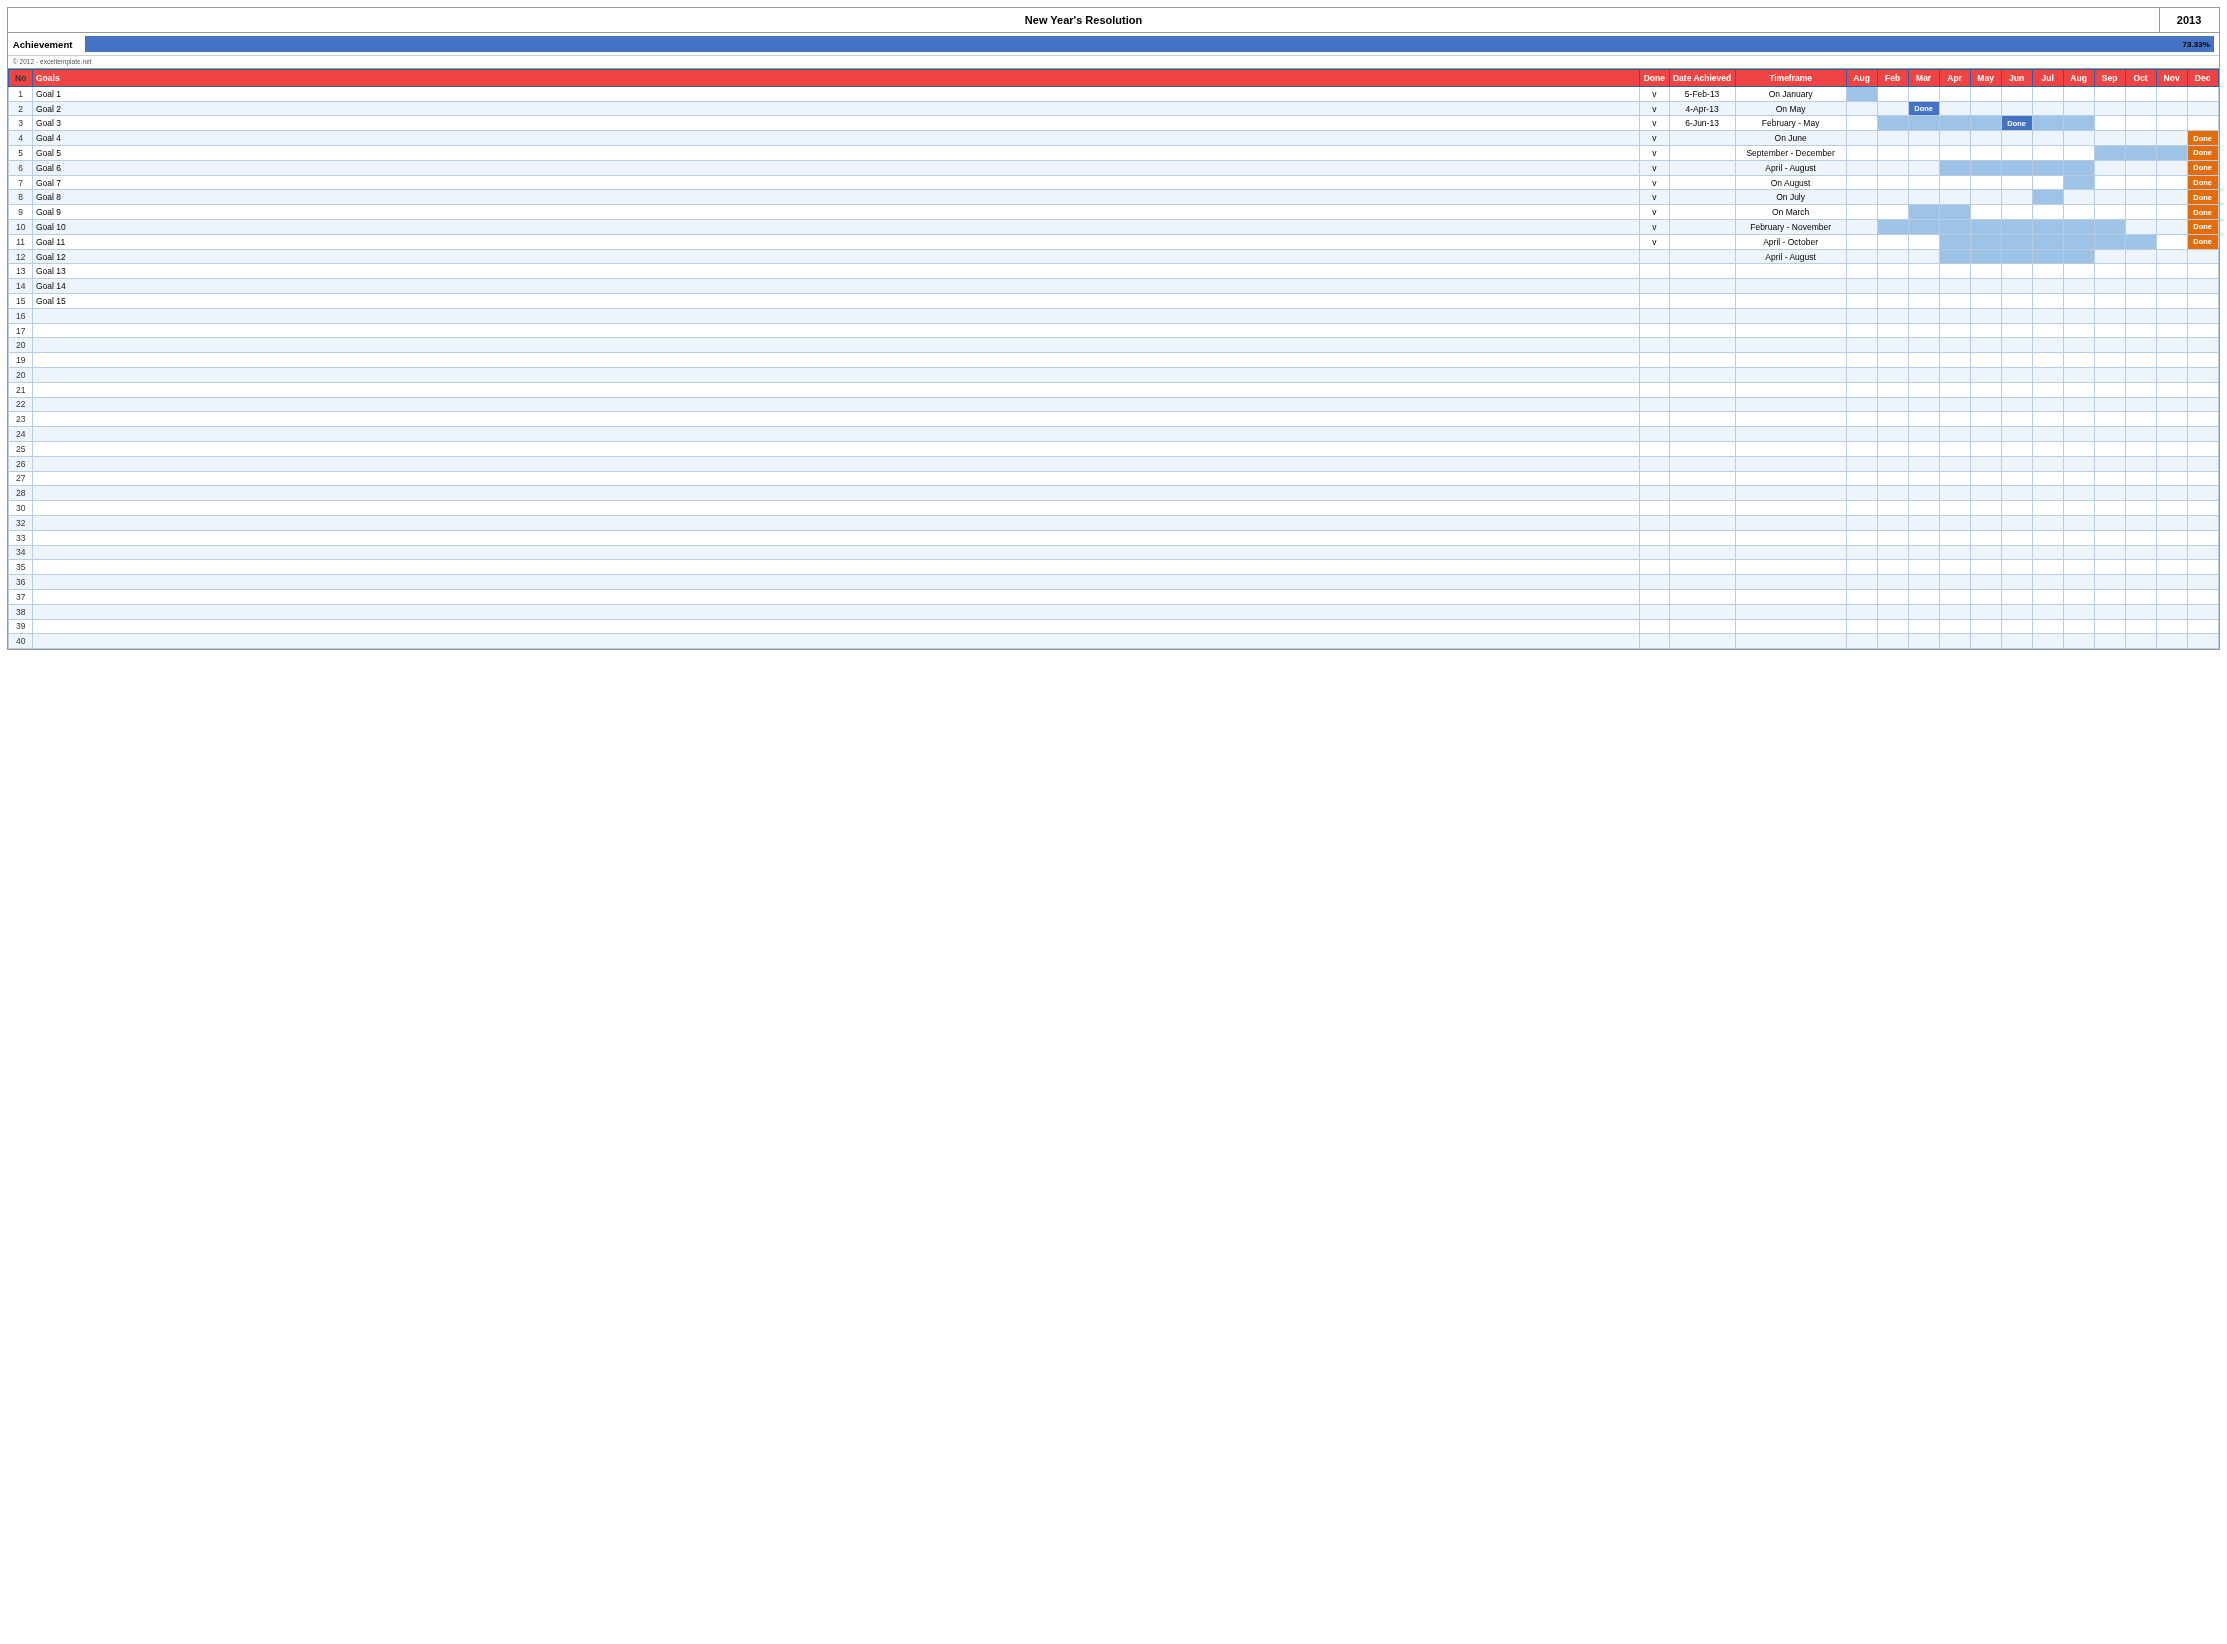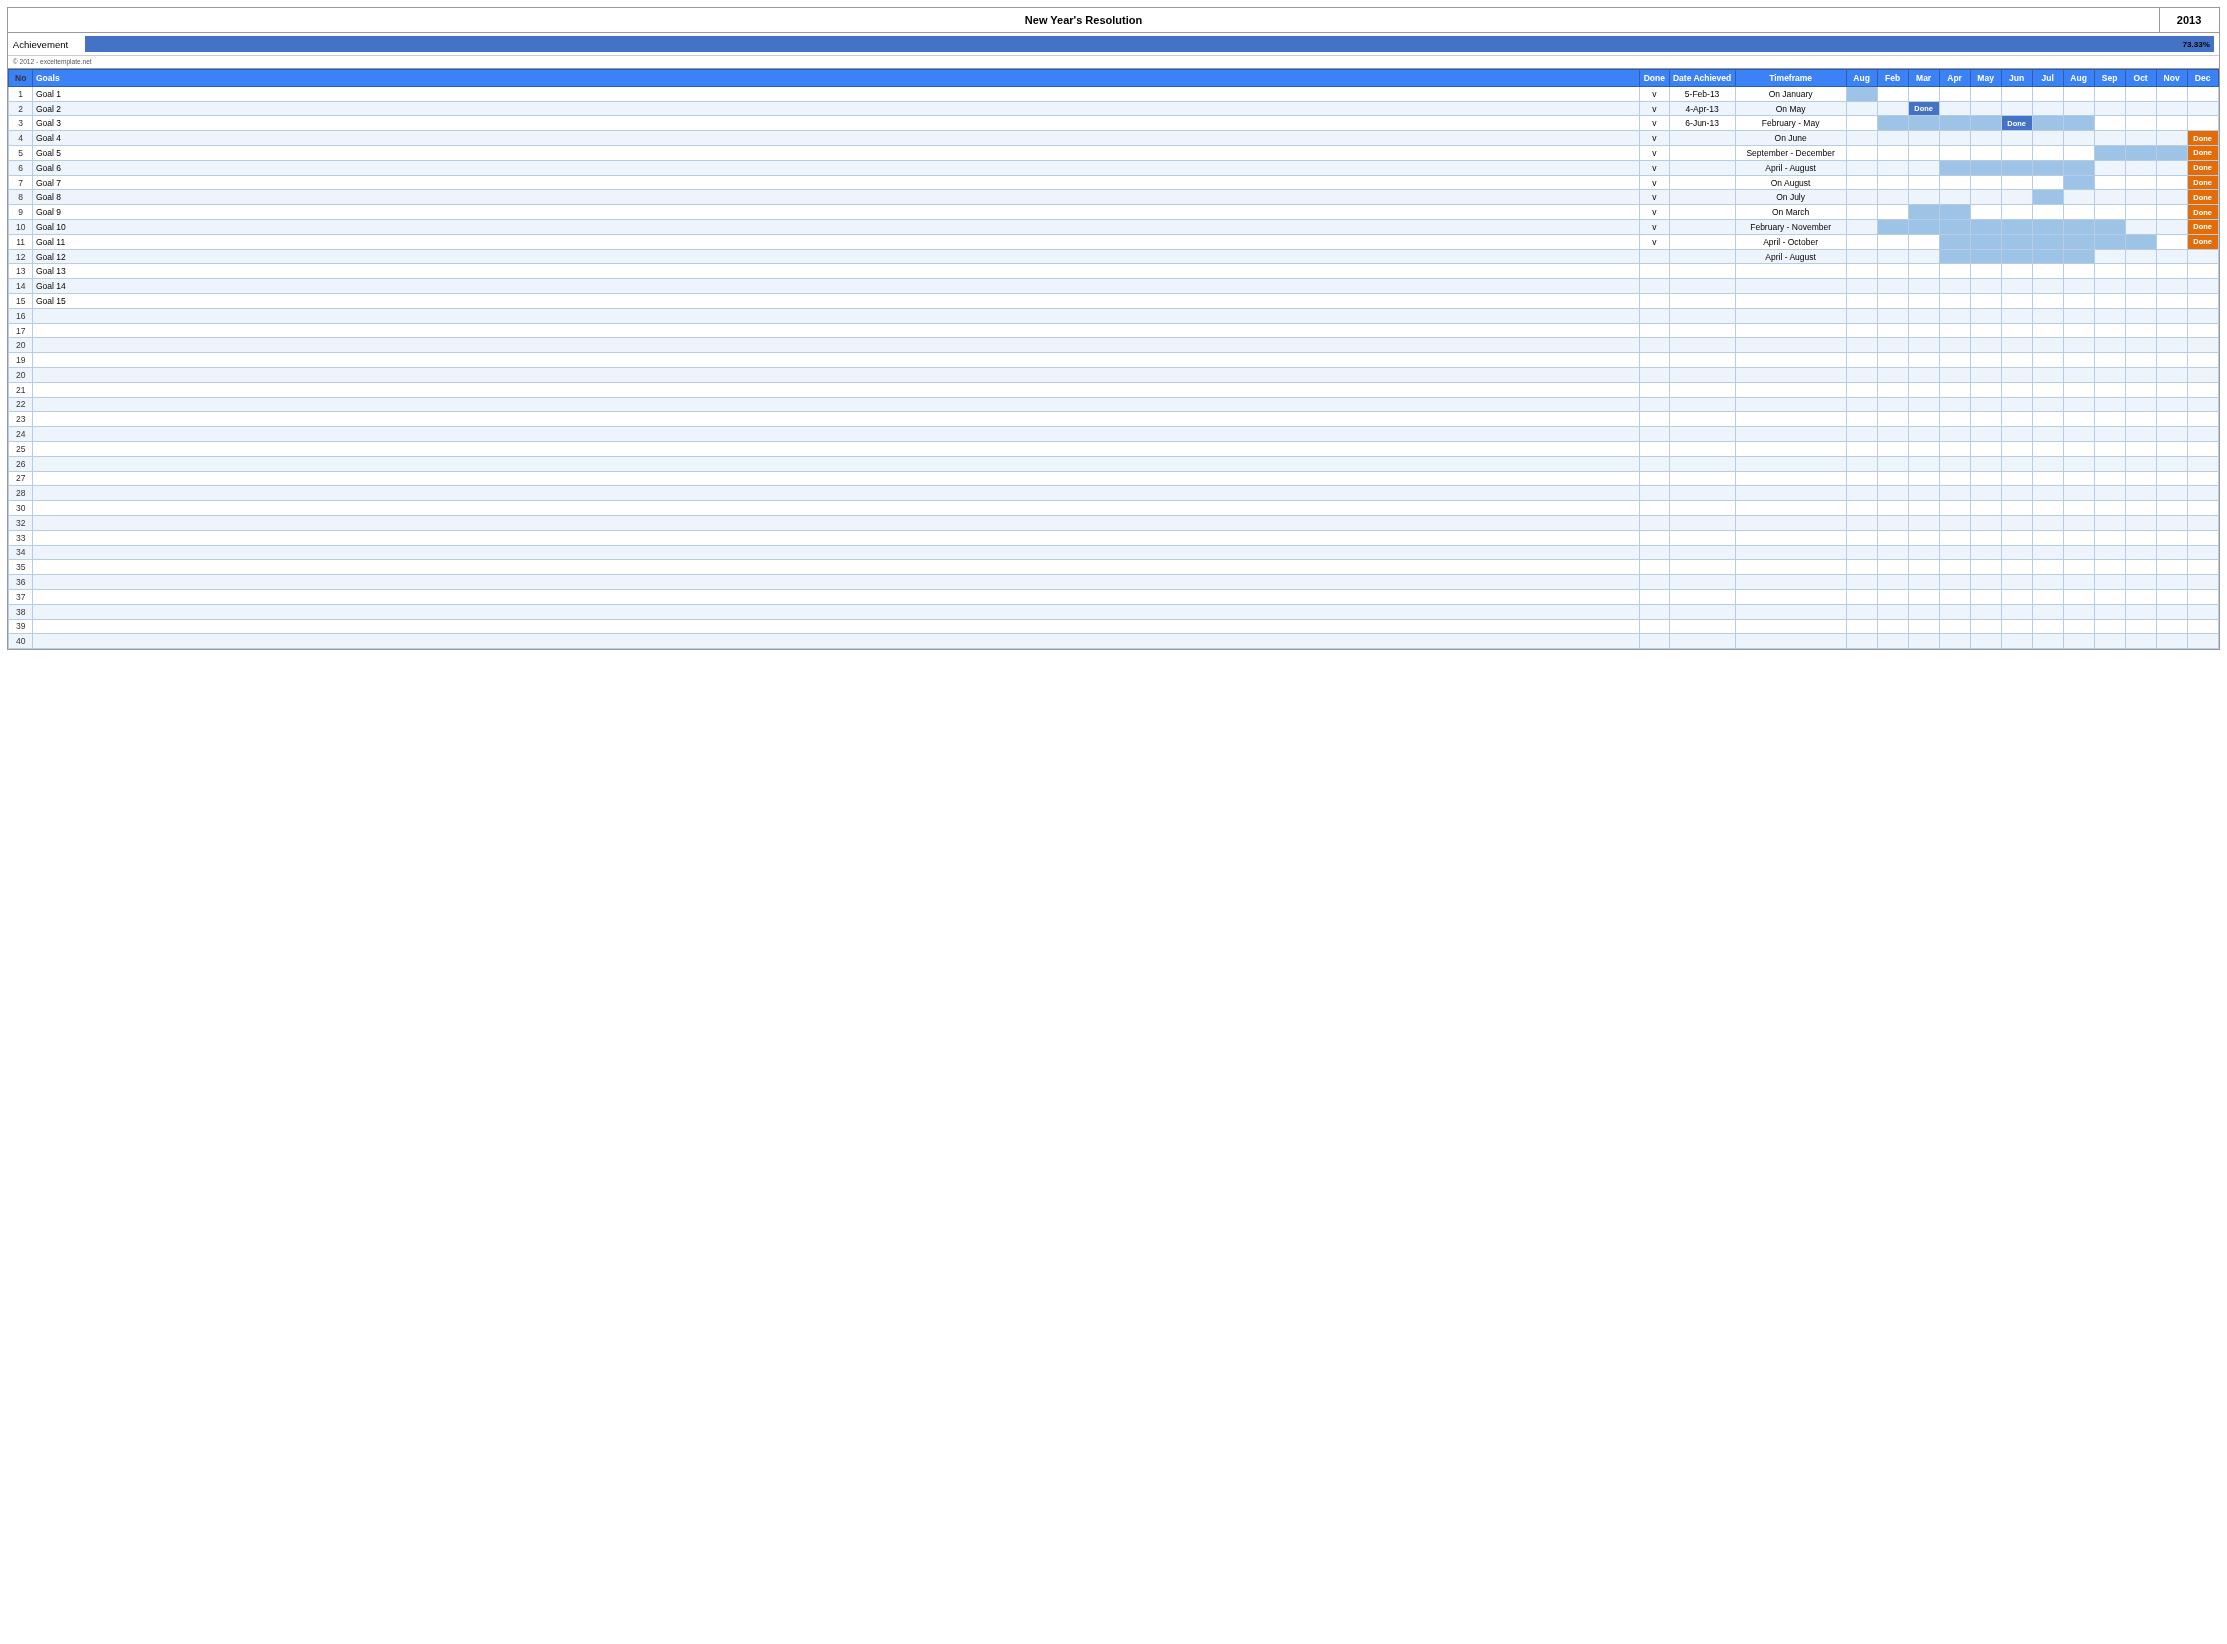--- a/index.html
+++ b/index.html
@@ -35,21 +35,21 @@
     }
     
     .achievement-row {
       display: flex;
       align-items: center;
       padding: 3px 4.4px;
       gap: 5.9px;
       border-bottom: 0.7px solid #ccc;
     }
     .achievement-label {
-      font-weight: normal;
+      font-weight: bold;
       font-size: 9.6px;
       white-space: nowrap;
       min-width: 66px;
     }
     .progress-bar-container {
       flex: 1;
       height: 16.2px;
       background: #4472C4;
       position: relative;
       display: flex;
@@ -69,21 +69,21 @@
       padding: 1.5px 4.4px 3px;
       border-bottom: 0.7px solid #999;
     }
     
     table {
       width: 100%;
       border-collapse: collapse;
       font-size: 8.5px;
     }
     th {
-      background: #3b82f6;
+      background: #ef4444;
       color: #fff;
       text-align: center;
       padding: 3px 1.5px;
       border: 0.7px solid #2E5FAE;
       font-weight: bold;
       white-space: nowrap;
     }
     th.left-align { text-align: left; padding-left: 3px; }
     td {
       border: 0.7px solid #B8CCE4;

